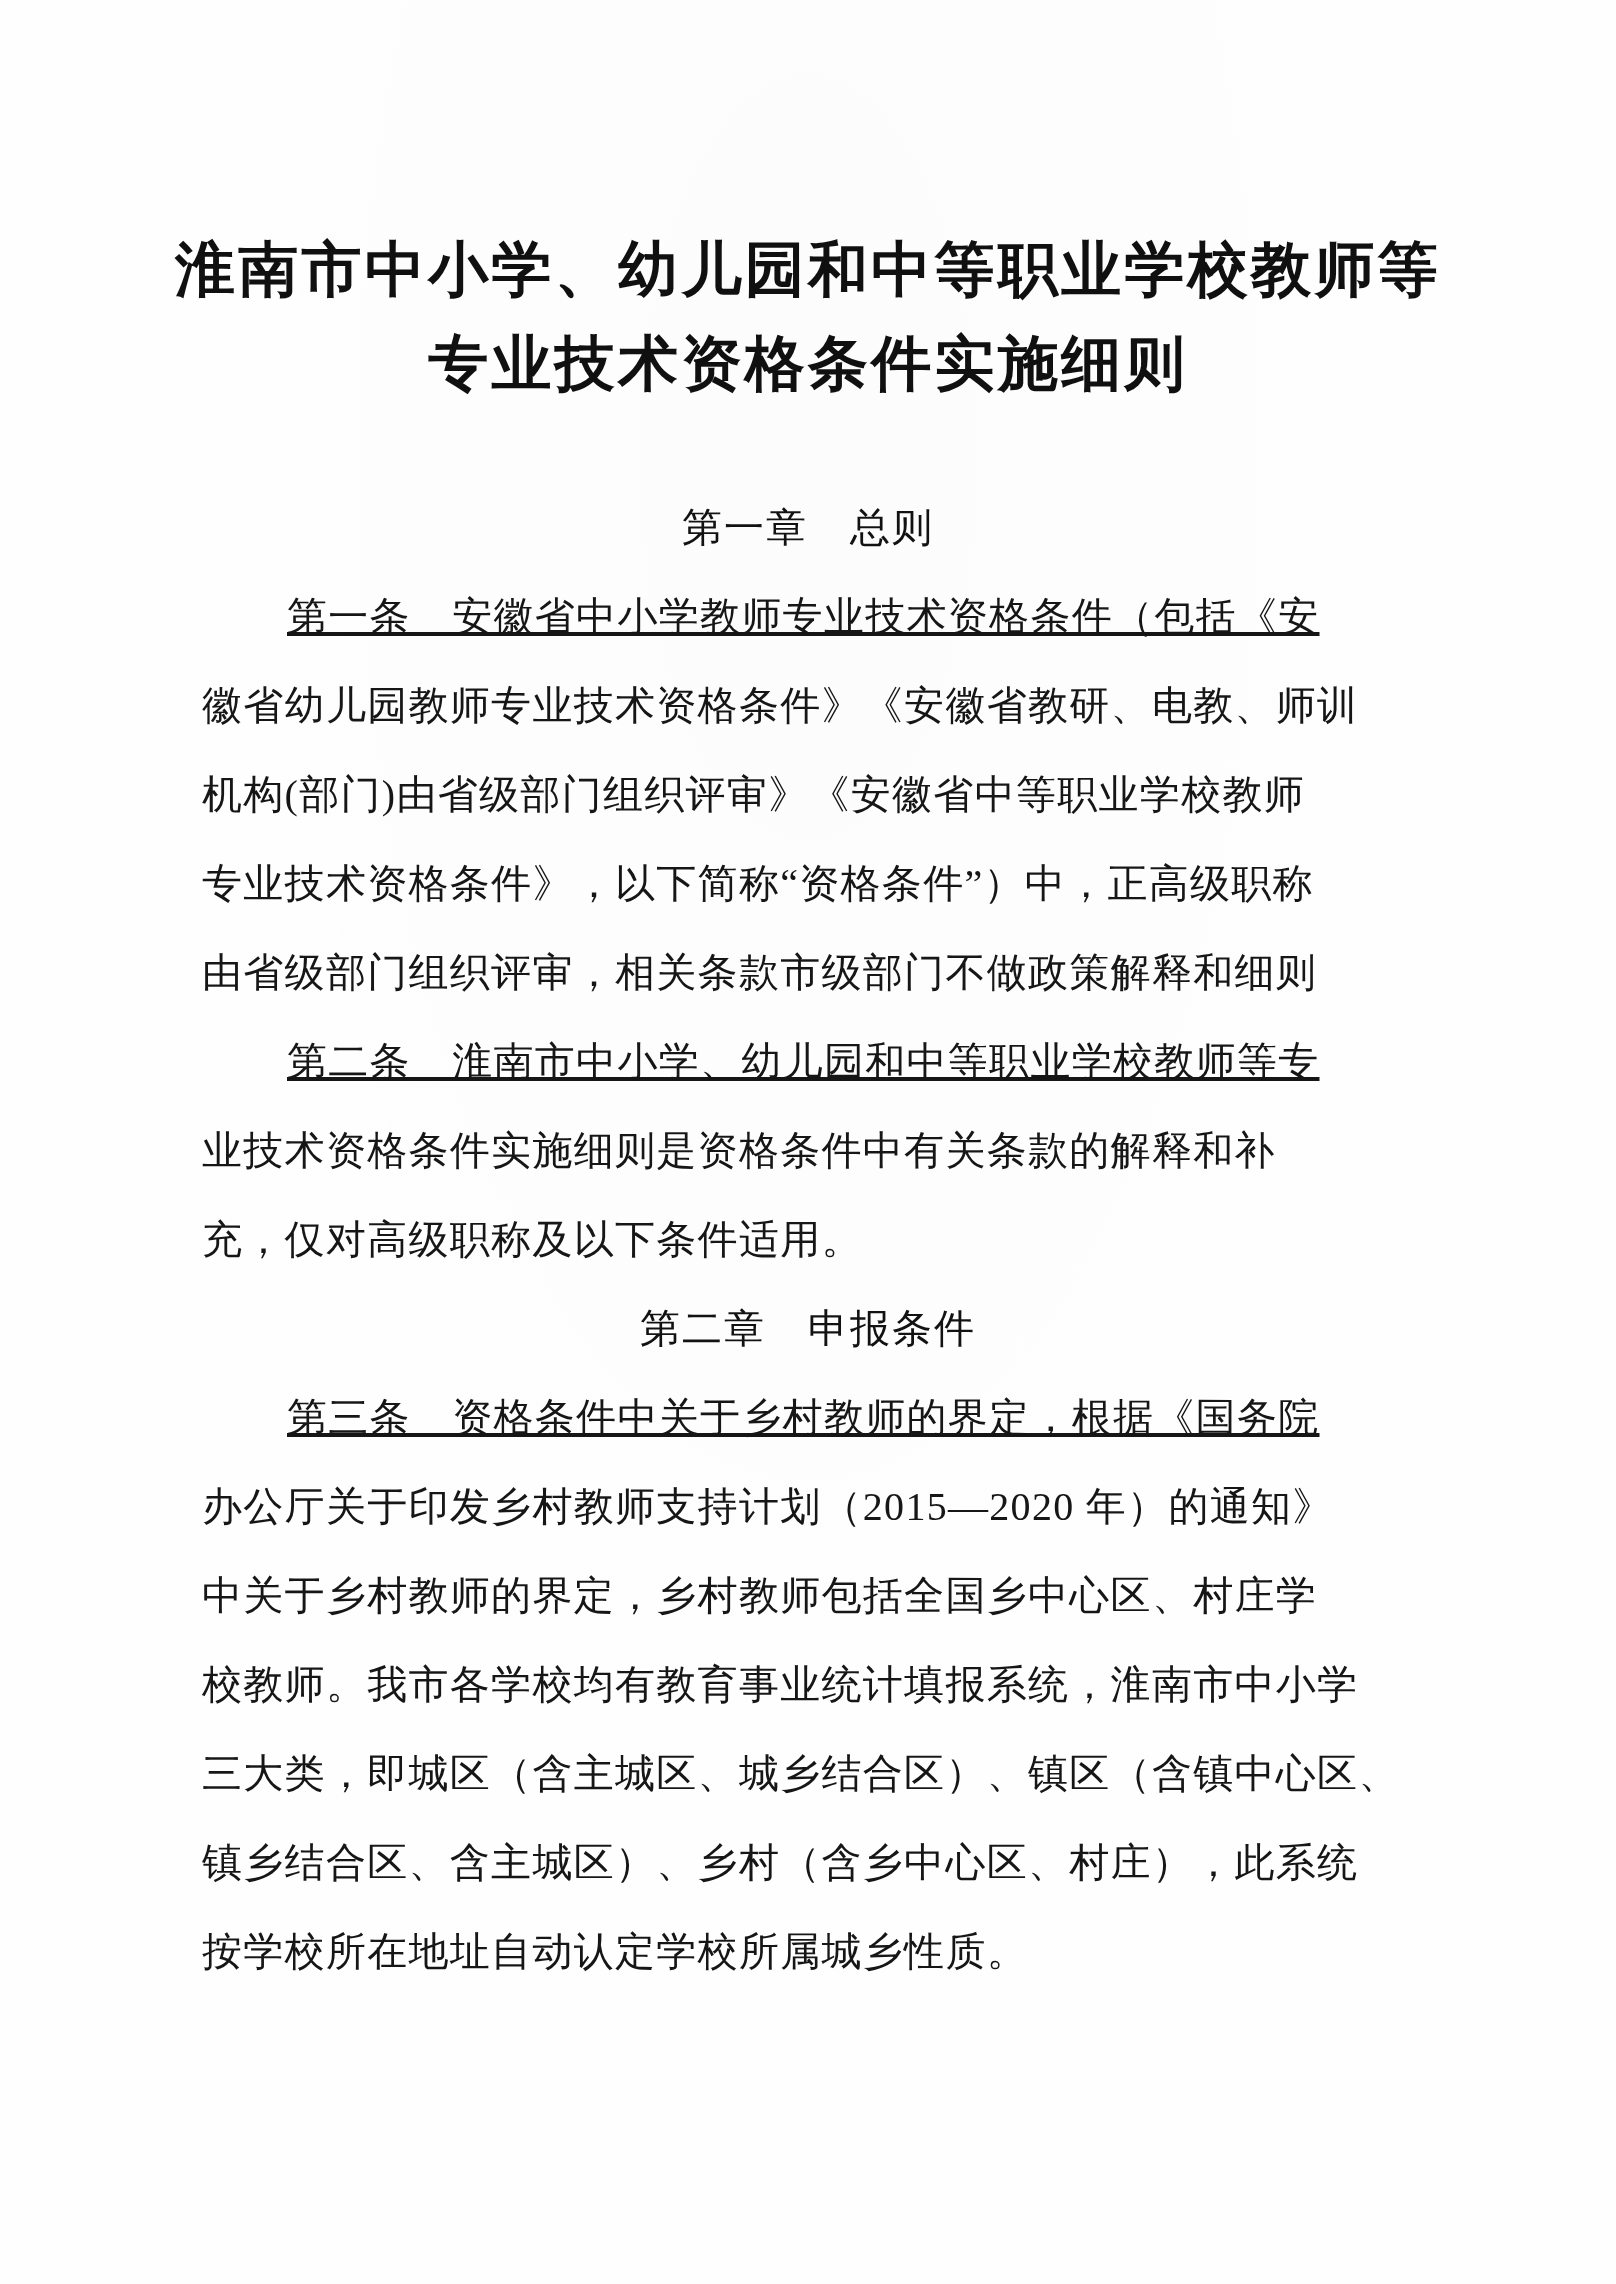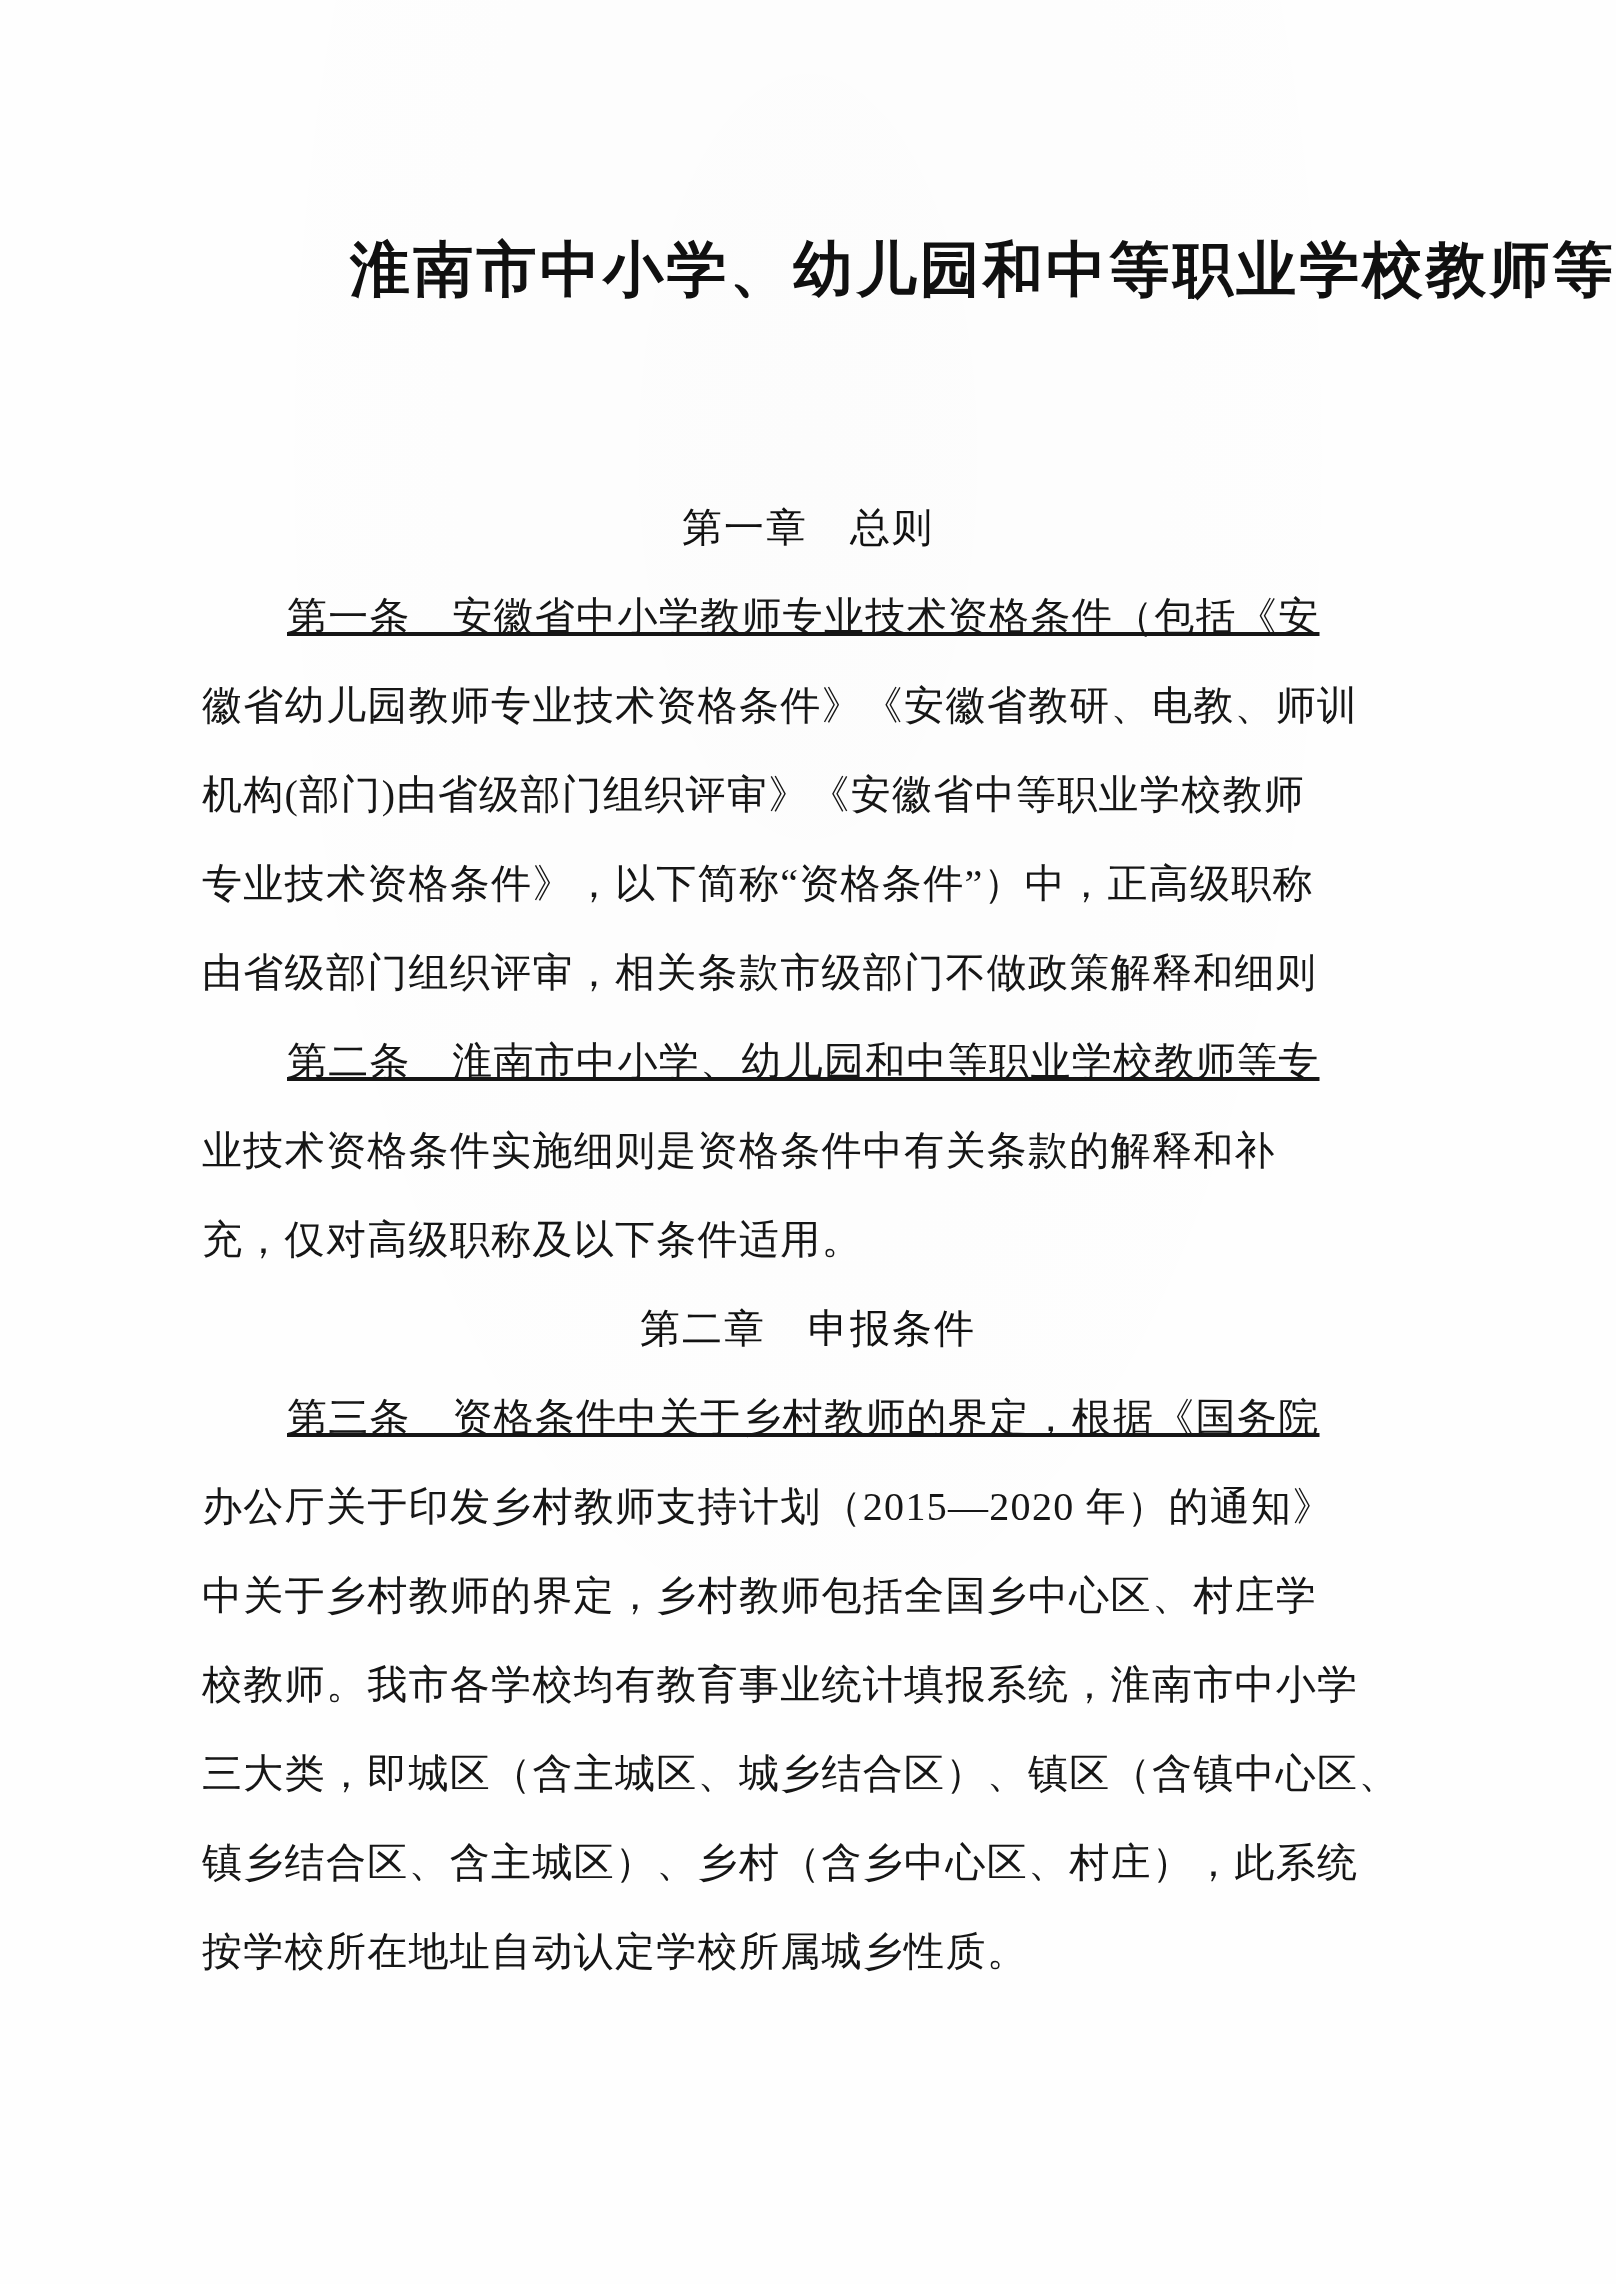--- a/index.html
+++ b/index.html
@@ -19,21 +19,21 @@
     position: absolute;
     inset: 0;
     background:
       radial-gradient(ellipse at 50% 20%, rgba(0,0,0,0.008), transparent 60%),
       #fefefe;
   }
   .doc-title {
     position: absolute;
     left: 0;
     right: 0;
-    text-align: right;
+    text-align: center;
     font-size: 60px;
     font-weight: 700;
     letter-spacing: 3.3px;
     line-height: 1;
     color: #101010;
   }
   .doc-title.line1 { top: 240px; }
   .doc-title.line2 { top: 334px; }
   .text-block {
     position: absolute;
@@ -59,20 +59,21 @@
     text-decoration: underline;
   }
 </style>
 </head>
 <body>
 
 <div class="page">
 
   <div class="doc-title line1">淮南市中小学、幼儿园和中等职业学校教师等</div>
 
+  <div class="doc-title line2">专业技术资格条件实施细则</div>
 
   <div class="text-block">
 
     <div class="line chapter">第一章　总则</div>
 
     <div class="line indent">第一条　安徽省中小学教师专业技术资格条件（包括《安</div>
     <div class="line">徽省幼儿园教师专业技术资格条件》《安徽省教研、电教、师训</div>
     <div class="line">机构(部门)由省级部门组织评审》《安徽省中等职业学校教师</div>
     <div class="line">专业技术资格条件》，以下简称“资格条件”）中，正高级职称</div>
     <div class="line">由省级部门组织评审，相关条款市级部门不做政策解释和细则</div>

